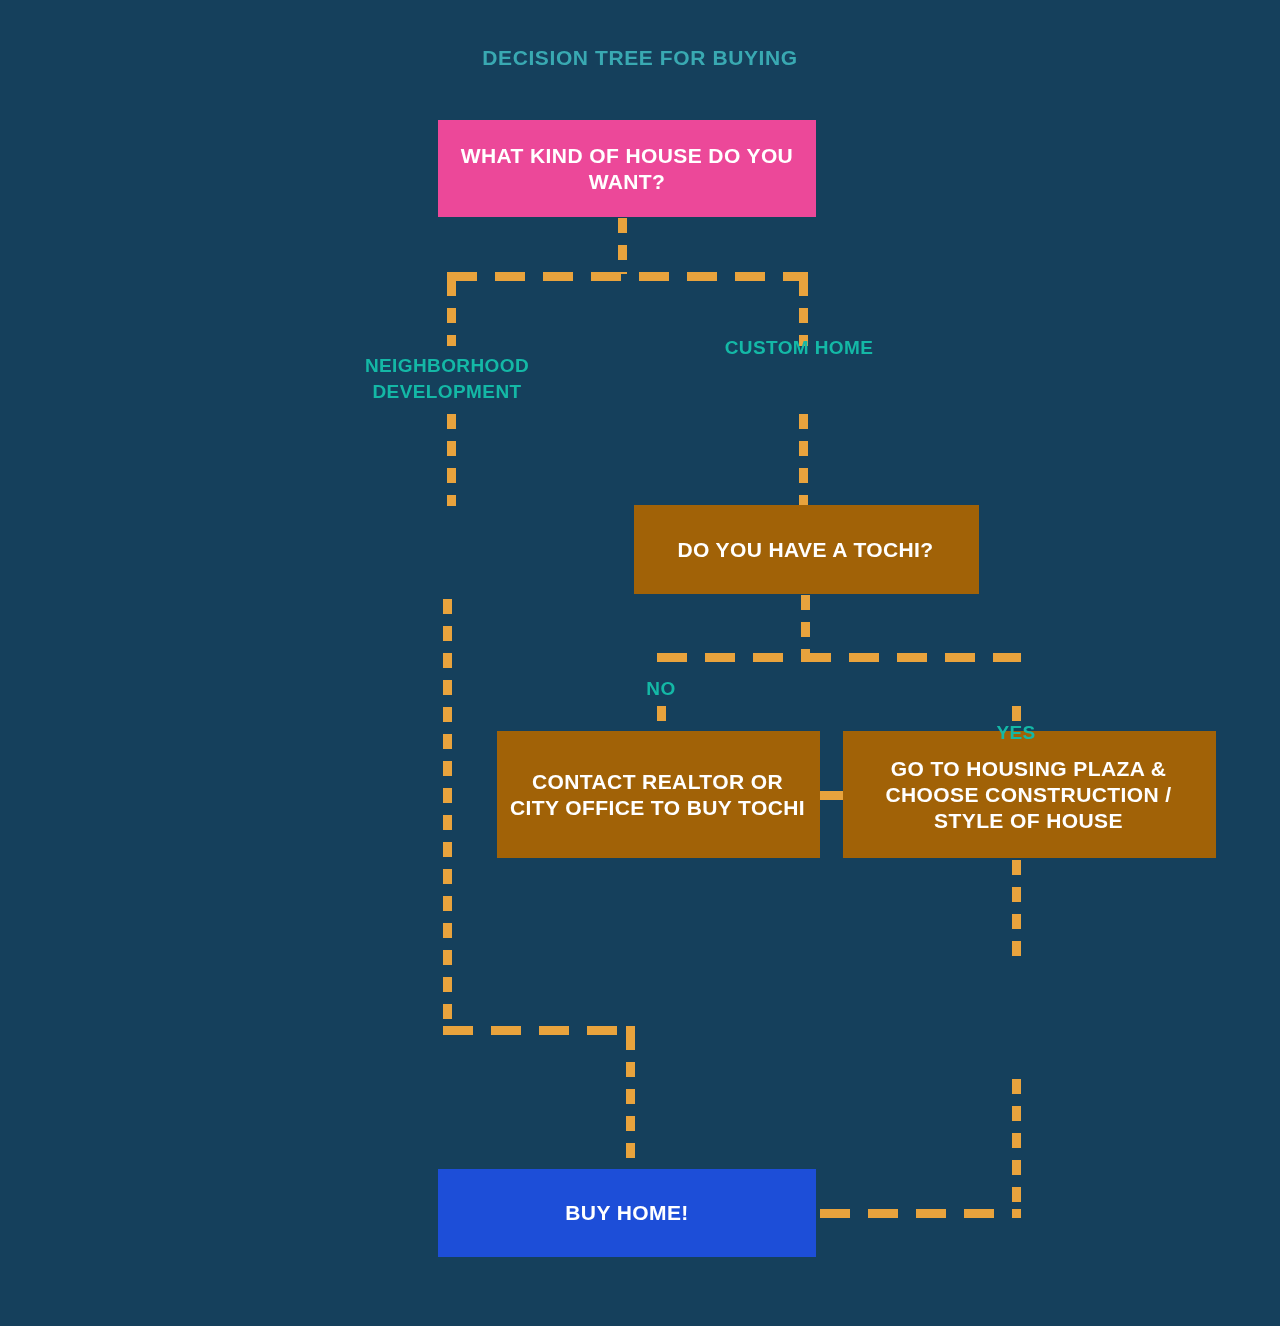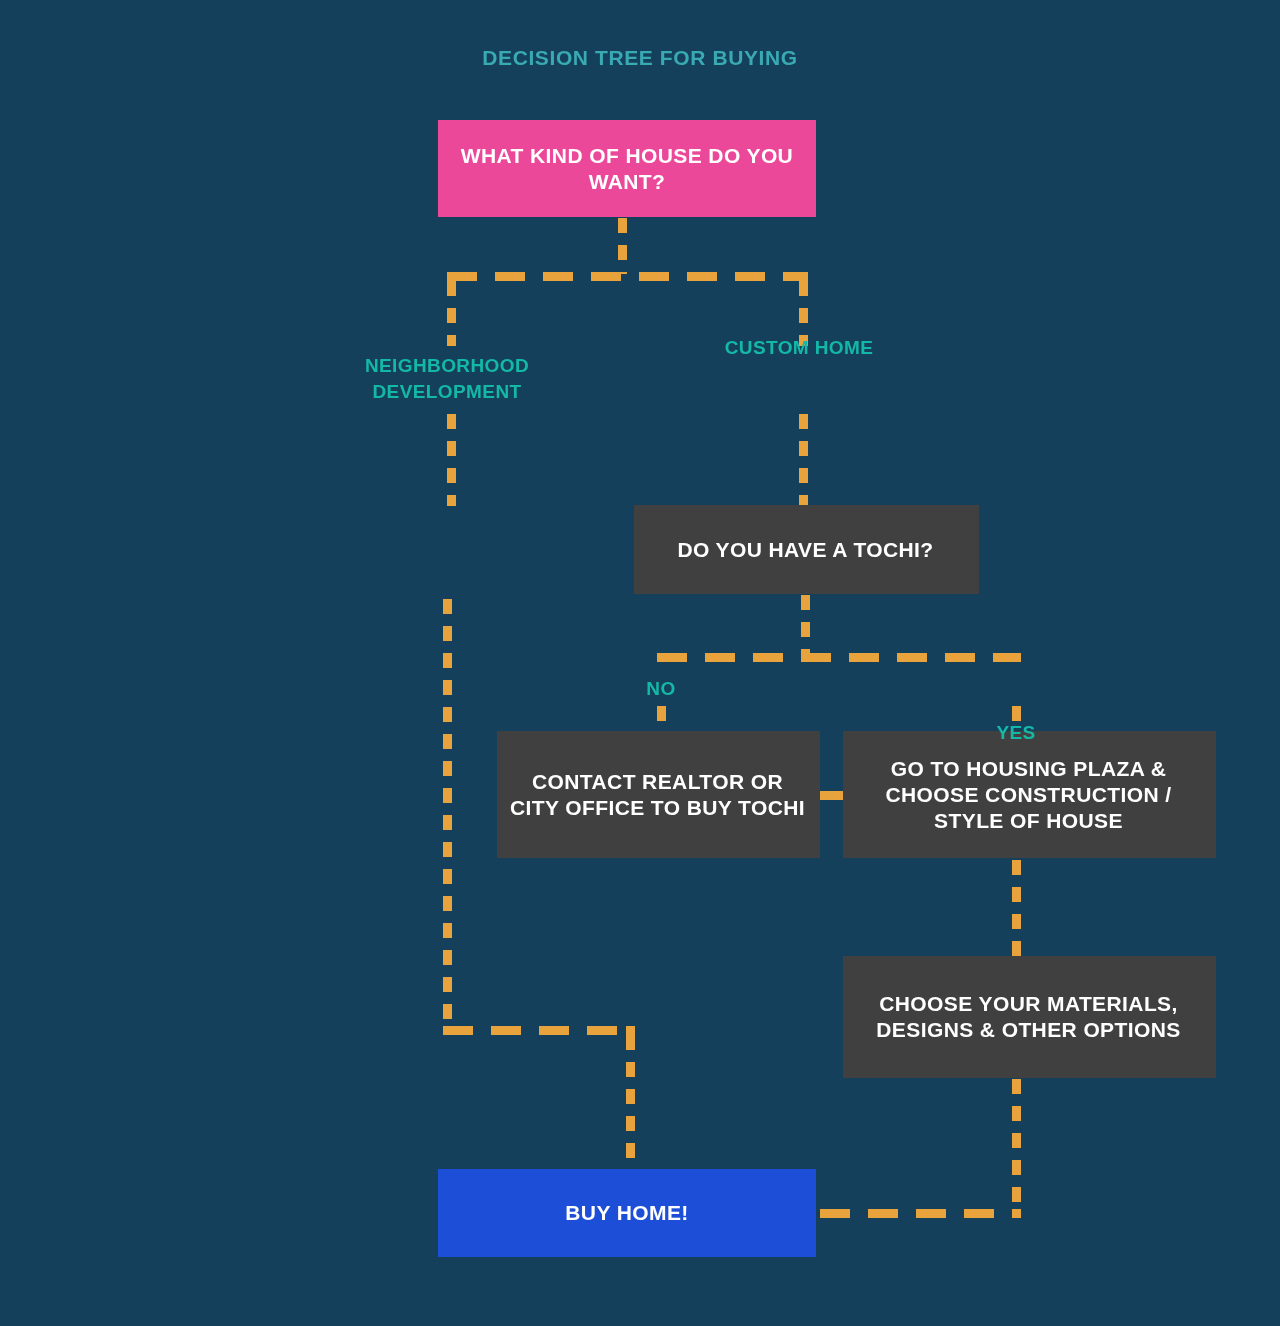--- a/index.html
+++ b/index.html
@@ -34,21 +34,21 @@
     font-weight:bold;
     font-size:21px;
     line-height:26px;
     letter-spacing:0.4px;
     text-transform:uppercase;
     box-sizing:border-box;
     padding:4px 10px;
   }
   .node span{display:block;width:100%;}
   .pink{background:#ec4899;}
-  .teal{background:#404040;padding-left:8px;}
+  .teal{background:#a16207;padding-left:8px;}
   .green{background:#1d4ed8;}
 
   .edge-label{
     position:absolute;
     color:#14b8a6;
     font-weight:bold;
     font-size:19px;
     line-height:26px;
     letter-spacing:0.4px;
     text-align:center;
@@ -138,23 +138,20 @@
   </div>
 
   <div class="node teal" style="left:843px;top:731px;width:373px;height:127px;">
     <span>Go to housing plaza &amp; choose construction / style of house</span>
   </div>
 
   <div class="node teal" style="left:497px;top:731px;width:323px;height:127px;">
     <span>Contact realtor or city office to buy tochi</span>
   </div>
 
-  <div class="node teal" style="left:843px;top:956px;width:373px;height:122px;">
-    <span>Choose your materials, designs &amp; other options</span>
-  </div>
 
   <div class="node green" style="left:438px;top:1169px;width:378px;height:88px;">
     <span>Buy home!</span>
   </div>
 
   <div class="edge-label" style="left:297px;top:353px;width:300px;">
     <span>Neighborhood development</span>
   </div>
 
   <div class="edge-label" style="left:699px;top:335px;width:200px;">

